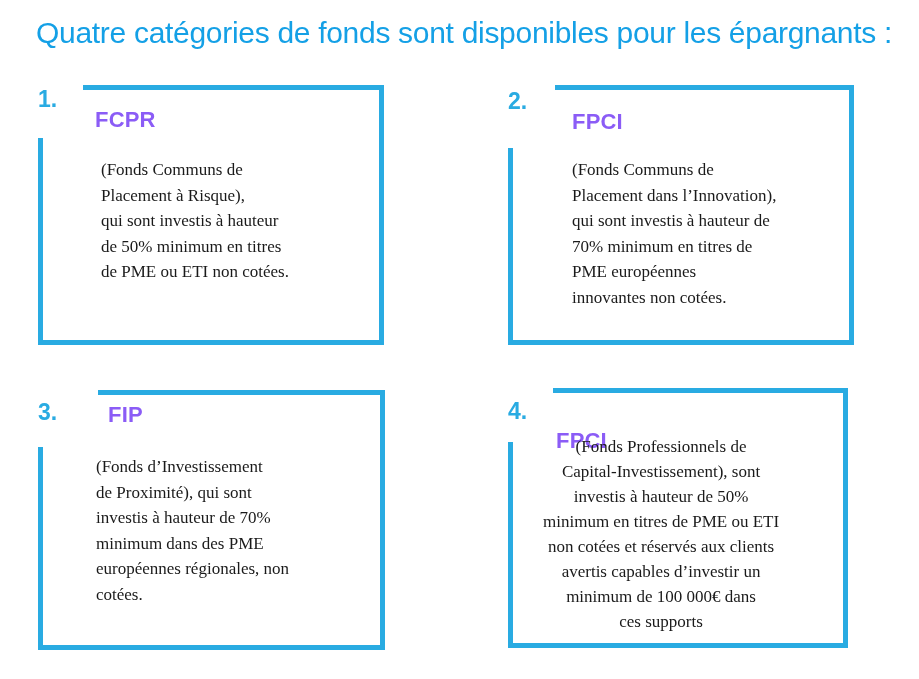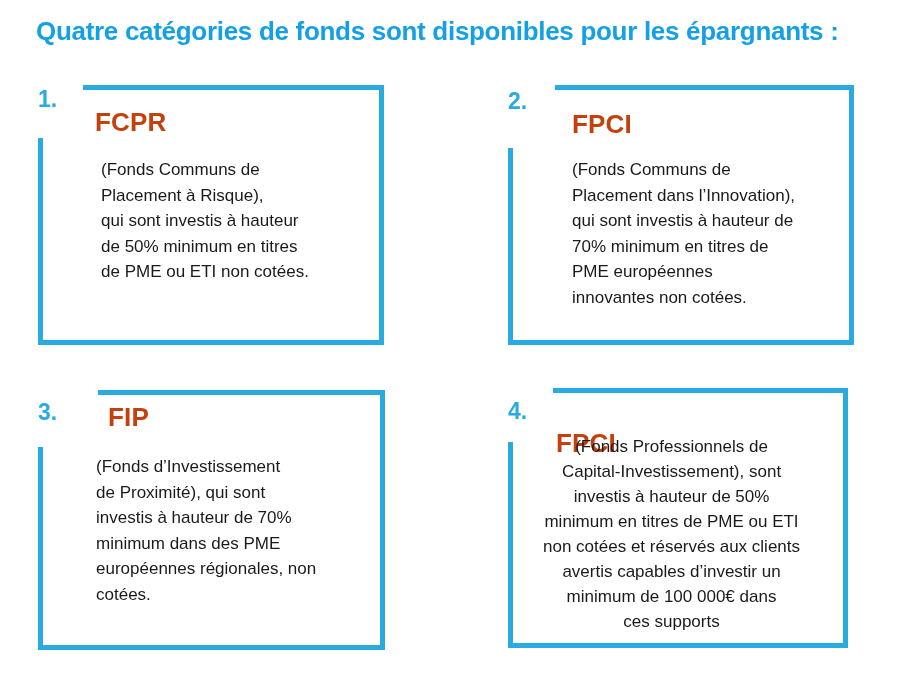--- a/index.html
+++ b/index.html
@@ -12,22 +12,22 @@
     width: 919px;
     height: 679px;
     background: #ffffff;
     overflow: hidden;
     font-family: "Liberation Sans", "DejaVu Sans", sans-serif;
   }
   .title {
     position: absolute;
     left: 36px;
     top: 16px;
-    font-size: 26px;
-    font-weight: bold;
+    font-size: 30px;
+    font-weight: normal;
     letter-spacing: -0.3px;
     color: var(--title-color, #14A0E6);
     white-space: pre;
   }
   .card {
     position: absolute;
   }
   .bar {
     position: absolute;
     background: var(--accent, #29ABE2);
@@ -39,31 +39,32 @@
   .card-number {
     position: absolute;
     left: 0;
     font-size: 23px;
     font-weight: bold;
     line-height: 1;
     color: var(--accent, #29ABE2);
   }
   .card-acronym {
     position: absolute;
-    font-size: 26px;
+    font-size: 22px;
     font-weight: bold;
     line-height: 1;
-    color: #c2410c;
+    color: #8b5cf6;
     letter-spacing: 0.2px;
   }
   .card-desc {
     position: absolute;
     font-size: 17px;
     color: #1a1a1a;
     white-space: pre;
+    font-family: Liberation Serif, serif;
   }
   .lh-a { line-height: 25.6px; }
   .lh-b { line-height: 25px; text-align: center; }
 </style>
 </head>
 <body>
 
 <div class="page">
 
   <div class="title">Quatre catégories de fonds sont disponibles pour les épargnants :</div>

